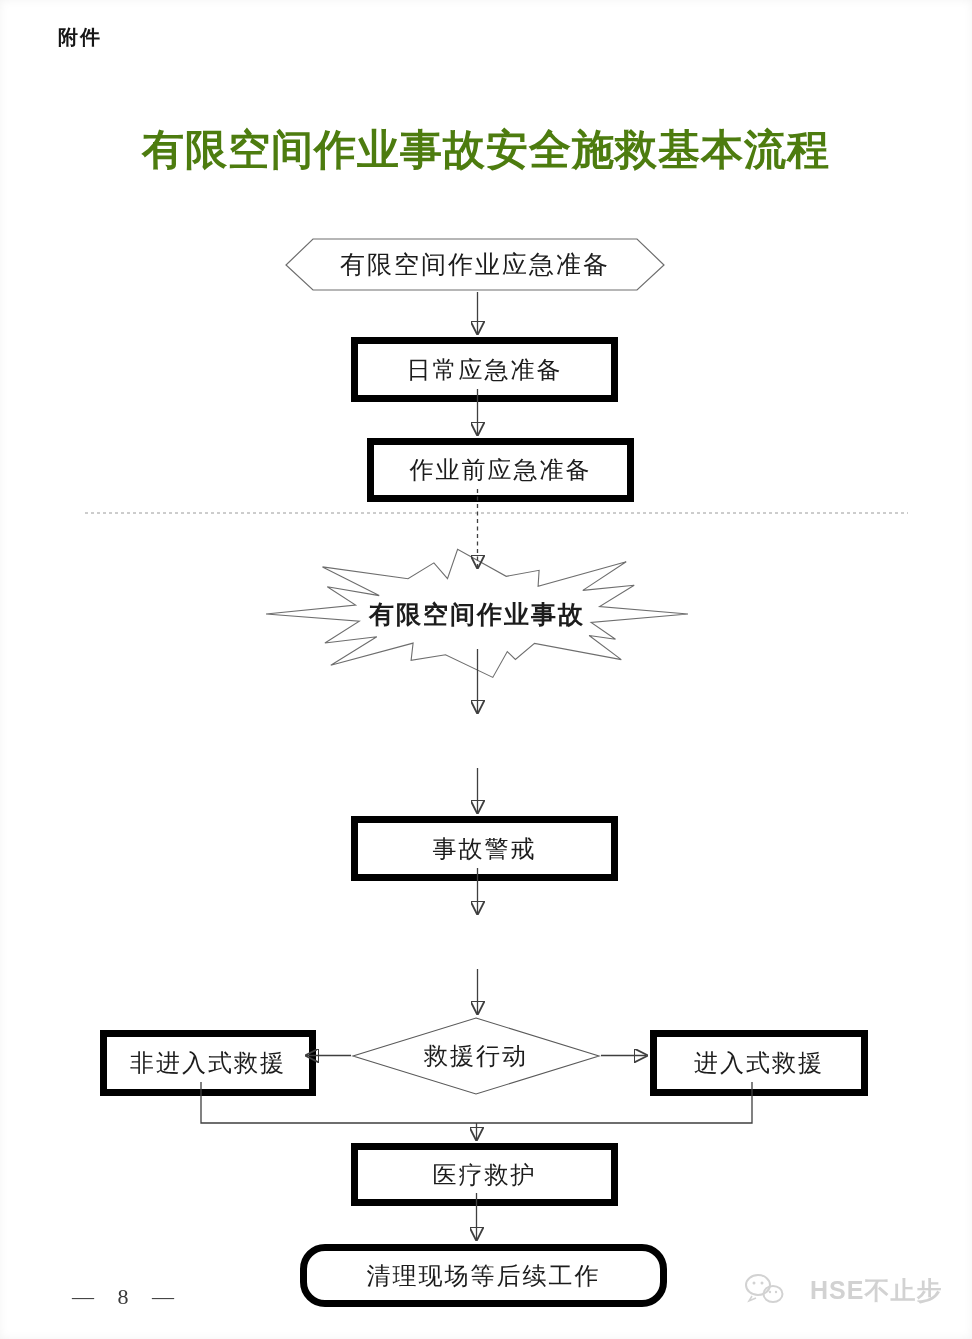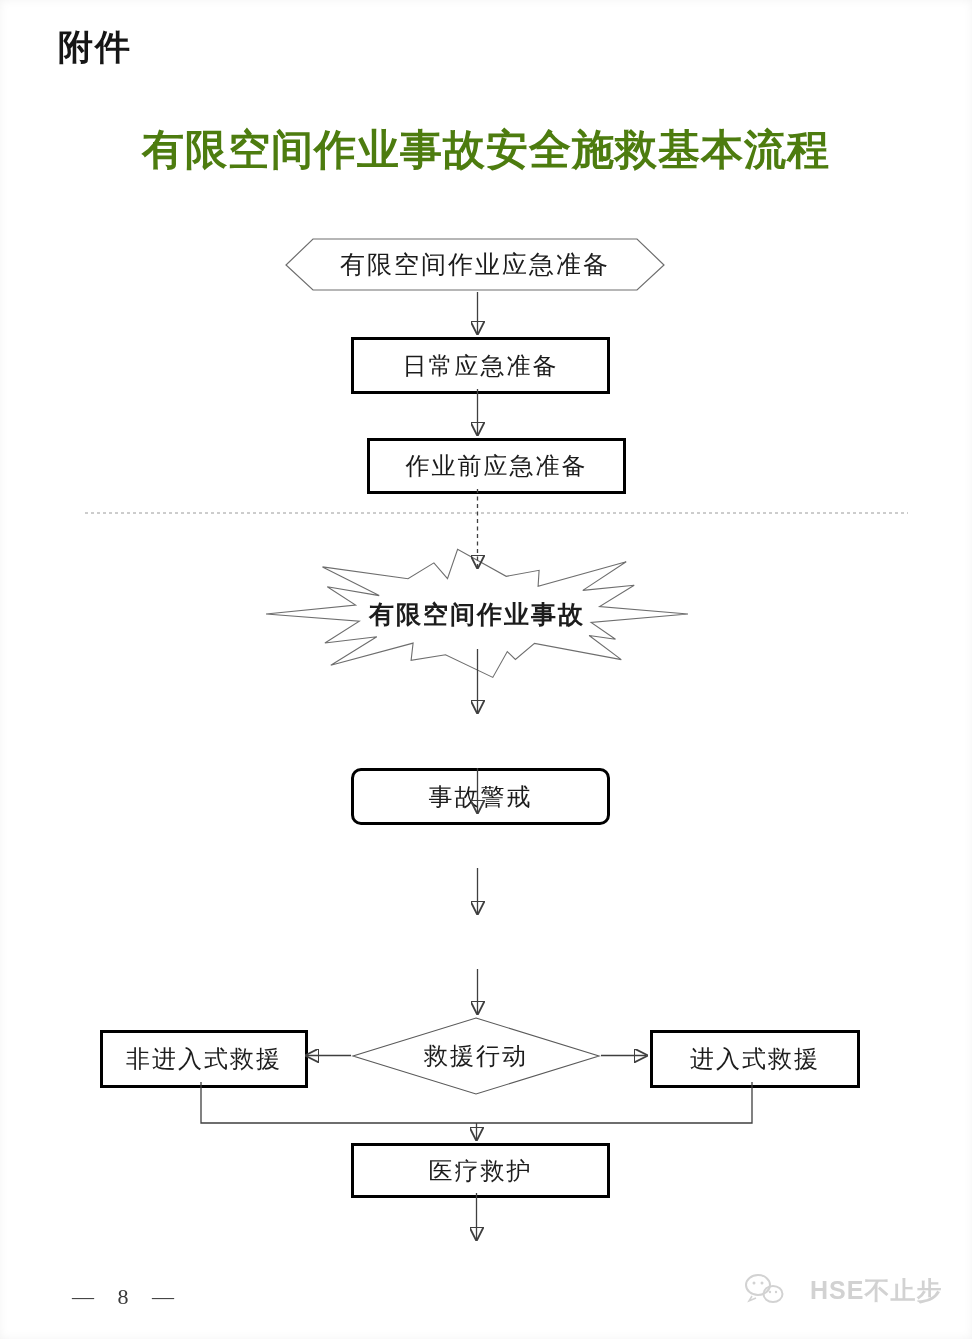--- a/index.html
+++ b/index.html
@@ -4,41 +4,41 @@
 <style>
   html,body{margin:0;padding:0;background:#e9e9e9;}
   .page{
     position:relative;width:972px;height:1339px;background:#ffffff;
     font-family:"Liberation Sans","DejaVu Sans",sans-serif;
     box-shadow:inset 0 0 10px rgba(0,0,0,.05);
     overflow:hidden;
   }
   .attachment{
     position:absolute;left:58px;top:24px;
-    font-size:35px;font-weight:600;color:#161616;letter-spacing:2px;
+    font-size:20px;font-weight:600;color:#161616;letter-spacing:2px;
   }
   .title{
     position:absolute;left:0;top:122px;width:100%;margin:0;
     text-align:center;font-family:"Liberation Serif","DejaVu Serif",serif;
     font-size:42px;font-weight:bold;color:#4d7c0f;letter-spacing:1px;
   }
   .node{
     position:absolute;display:flex;align-items:center;justify-content:center;
     color:#1c1c1c;font-size:24px;letter-spacing:2px;z-index:2;text-align:center;
   }
-  .rect-node{border:3px solid #000000;background:#fff;}
+  .rect-node{border:7px solid #000000;background:#fff;}
   .shape-node svg{position:absolute;left:0;top:0;width:100%;height:100%;}
   .shape-node span{position:relative;z-index:1;}
   .hexagon{left:285px;top:238px;width:380px;height:53px;font-size:25px;}
   .burst{left:261px;top:538px;width:432px;height:152px;font-size:25px;font-weight:600;}
   .diamond{left:351px;top:1017px;width:250px;height:78px;}
   .n-daily{left:351px;top:337px;width:253px;height:51px;}
   .n-prework{left:351px;top:438px;width:253px;height:50px;margin-left:16px;}
   .n-report{left:351px;top:716px;width:253px;height:51px;}
-  .n-alert{left:351px;top:768px;width:253px;height:51px;border-radius:10px;}
+  .n-alert{left:351px;top:816px;width:253px;height:51px;}
   .n-protect{left:351px;top:917px;width:253px;height:51px;}
   .n-nonentry{left:100px;top:1030px;width:202px;height:52px;}
   .n-entry{left:650px;top:1030px;width:204px;height:52px;}
   .n-medical{left:351px;top:1143px;width:253px;height:49px;}
   .n-cleanup{left:300px;top:1244px;width:353px;height:49px;border-radius:25px;}
   .connectors{position:absolute;left:0;top:0;width:972px;height:1339px;z-index:3;pointer-events:none;}
   .connectors line,.connectors path{stroke:#3f3f3f;stroke-width:1.3;fill:none;}
   .connectors .sep{stroke:#9a9a9a;stroke-width:1;}
   .pageno{
     position:absolute;left:72px;top:1284px;
@@ -120,20 +120,23 @@
   </div>
 
   <div class="node rect-node n-entry">
     <span>进入式救援</span>
   </div>
 
   <div class="node rect-node n-medical">
     <span>医疗救护</span>
   </div>
 
+  <div class="node rect-node n-cleanup">
+    <span>清理现场等后续工作</span>
+  </div>
 
   <div class="pageno">— 8 —</div>
 
   <div class="watermark">
     <svg width="44" height="36" viewBox="0 0 44 36">
       <g fill="none" stroke="#d2d2d2" stroke-width="2">
         <ellipse cx="16" cy="13" rx="12" ry="10"></ellipse>
         <ellipse cx="31" cy="22" rx="9.5" ry="8"></ellipse>
         <path d="M10 24 L7 29 L14 26" fill="#ffffff" stroke-width="1.5"></path>
       </g>

